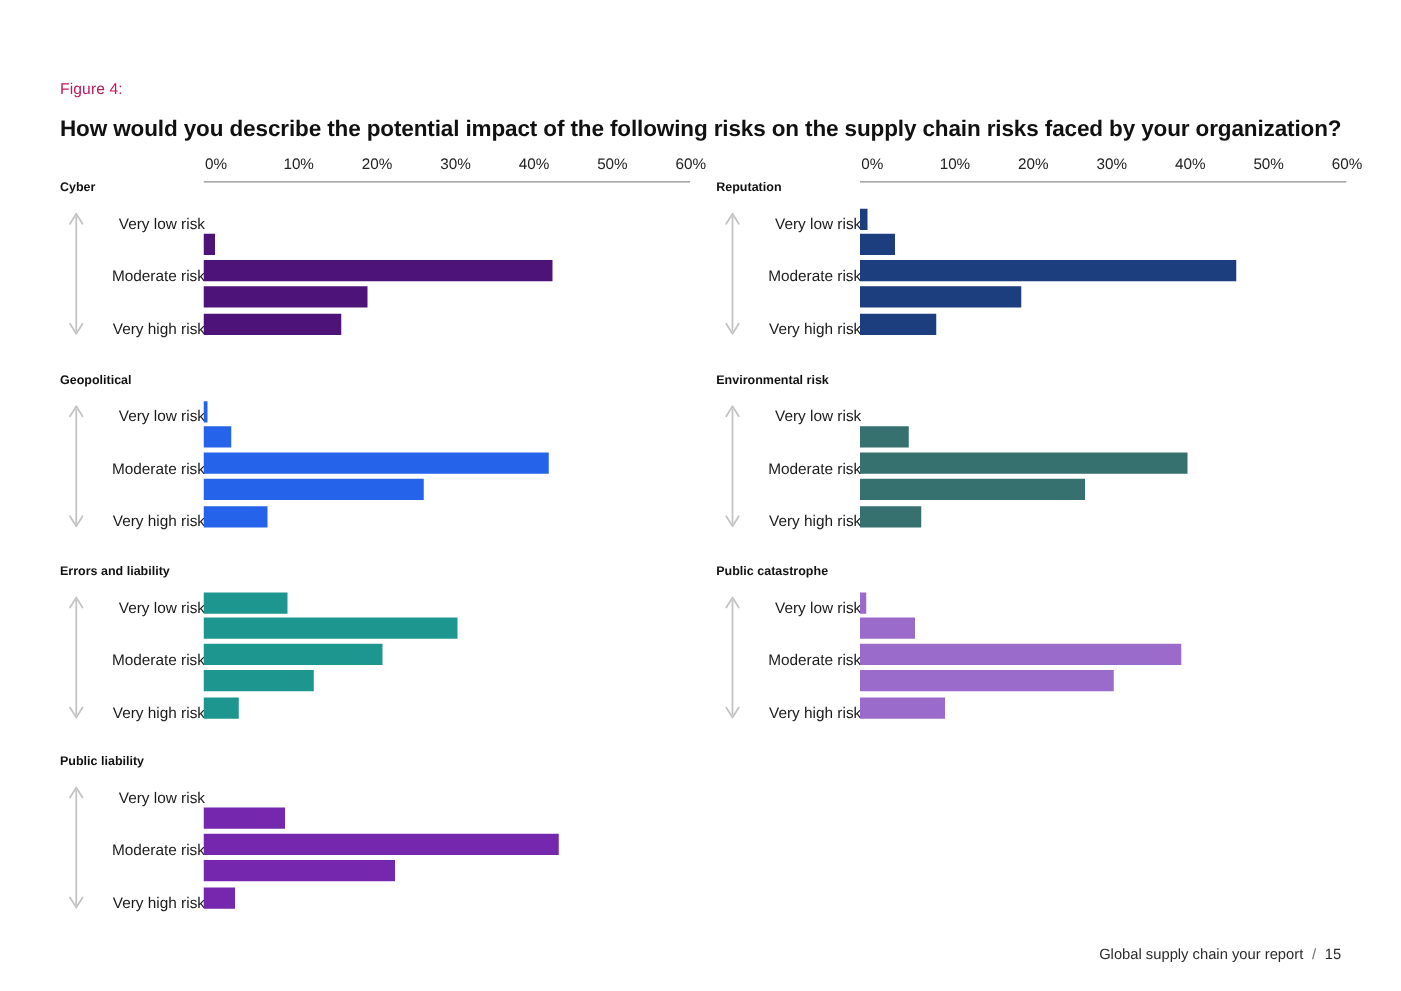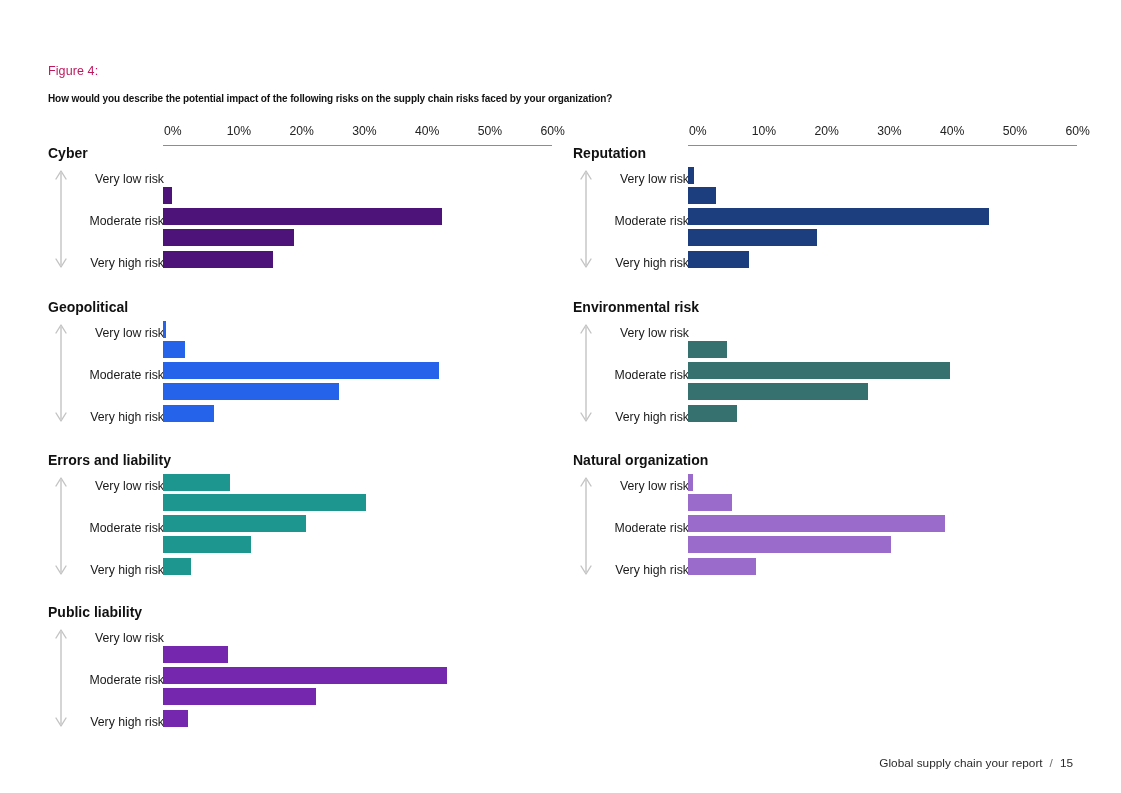--- a/index.html
+++ b/index.html
@@ -23,21 +23,21 @@
     top: 64px;
     font-size: 12.5px;
     color: #be185d;
     letter-spacing: 0.1px;
   }
 
   .page-title {
     position: absolute;
     left: 48px;
     top: 93px;
-    font-size: 10px;
+    font-size: 18px;
     font-weight: bold;
     color: #111111;
     letter-spacing: -0.1px;
     white-space: nowrap;
   }
 
   
   .axis {
     position: absolute;
     top: 124px;
@@ -62,21 +62,21 @@
 
   
   .chart {
     position: absolute;
     width: 520px;
   }
   .chart .chart-title {
     position: absolute;
     left: 0;
     top: 0;
-    font-size: 14px;
+    font-size: 10px;
     font-weight: bold;
     color: #111111;
     white-space: nowrap;
   }
 
   .scale-arrow {
     position: absolute;
     left: 4px;
     top: 22px;
     width: 18px;
@@ -255,21 +255,21 @@
         </div>
         <div class="plot">
           <div class="bar r0" title="Very low risk: 10.6%" style="width: 66.5065px; background: rgb(30, 150, 144);"></div>
           <div class="bar r1" title="Low risk: 32.3%" style="width: 202.656px; background: rgb(30, 150, 144);"></div>
           <div class="bar r2" title="Moderate risk: 22.8%" style="width: 143.052px; background: rgb(30, 150, 144);"></div>
           <div class="bar r3" title="High risk: 14%" style="width: 87.8387px; background: rgb(30, 150, 144);"></div>
           <div class="bar r4" title="Very high risk: 4.4%" style="width: 27.6065px; background: rgb(30, 150, 144);"></div>
         </div>
       </div>
       <div class="chart" style="left: 573px; top: 452px;">
-        <div class="chart-title">Natural organization</div>
+        <div class="chart-title">Public catastrophe</div>
         <div class="scale-arrow"><svg width="18" height="104" viewBox="0 0 18 104">
             <line x1="9" y1="6" x2="9" y2="98" stroke="#c3c3c3" stroke-width="1.4"></line>
             <polyline points="4,12 9,4 14,12" fill="none" stroke="#c3c3c3" stroke-width="1.4" stroke-linecap="round" stroke-linejoin="round"></polyline>
             <polyline points="4,92 9,100 14,92" fill="none" stroke="#c3c3c3" stroke-width="1.4" stroke-linecap="round" stroke-linejoin="round"></polyline>
           </svg></div>
         <div class="row-labels">
           <div class="rl low">Very low risk</div>
           <div class="rl mod">Moderate risk</div>
           <div class="rl high">Very high risk</div>
         </div>

